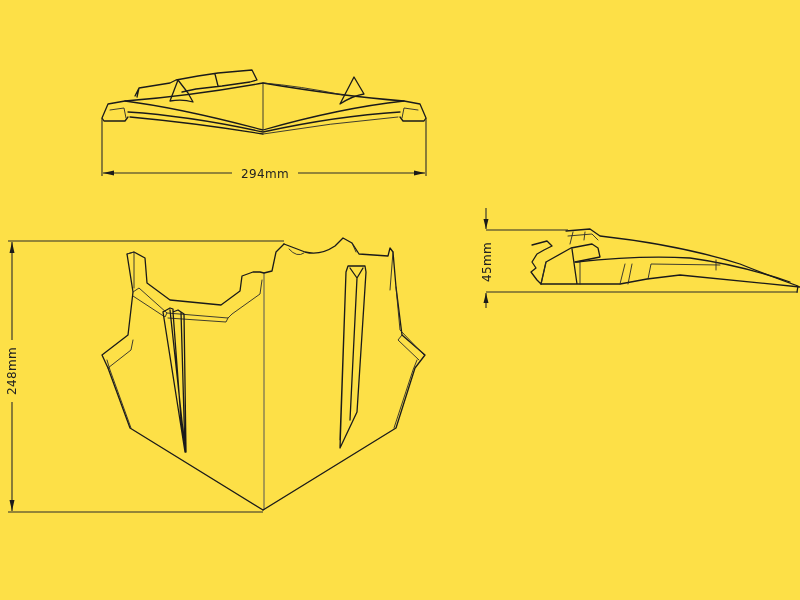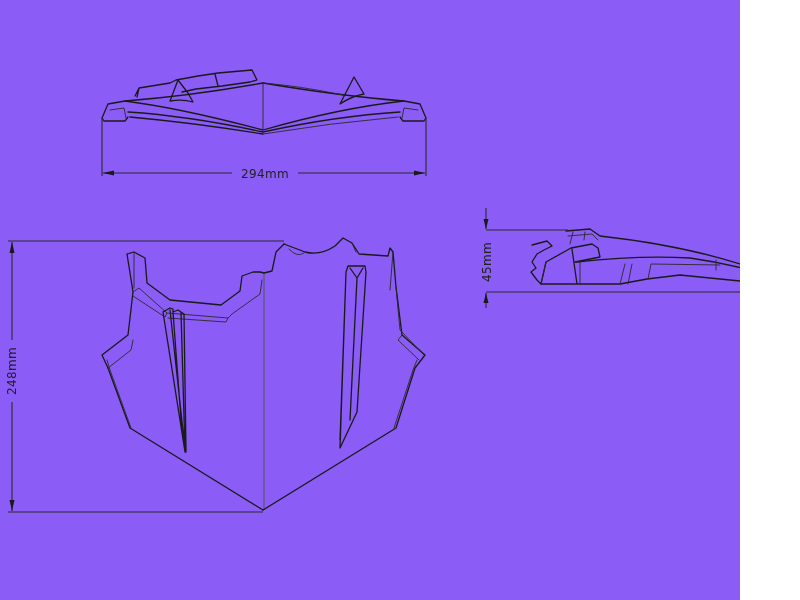--- a/index.html
+++ b/index.html
@@ -2,23 +2,23 @@
 <html><head>
   <meta charset="utf-8">
   <style>
     html, body {
       margin: 0;
       padding: 0;
       background: #ffffff;
     }
     .canvas {
       position: relative;
-      width: 740px;
+      width: 800px;
       height: 600px;
-      background: #8b5cf6;
+      background: #fde047;
       overflow: hidden;
     }
     svg.drawing {
       position: absolute;
       left: 0;
       top: 0;
       width: 800px;
       height: 600px;
     }
     .part { fill: none; stroke: #1a1a1a; stroke-width: 1.3; stroke-linejoin: round; stroke-linecap: round; }

